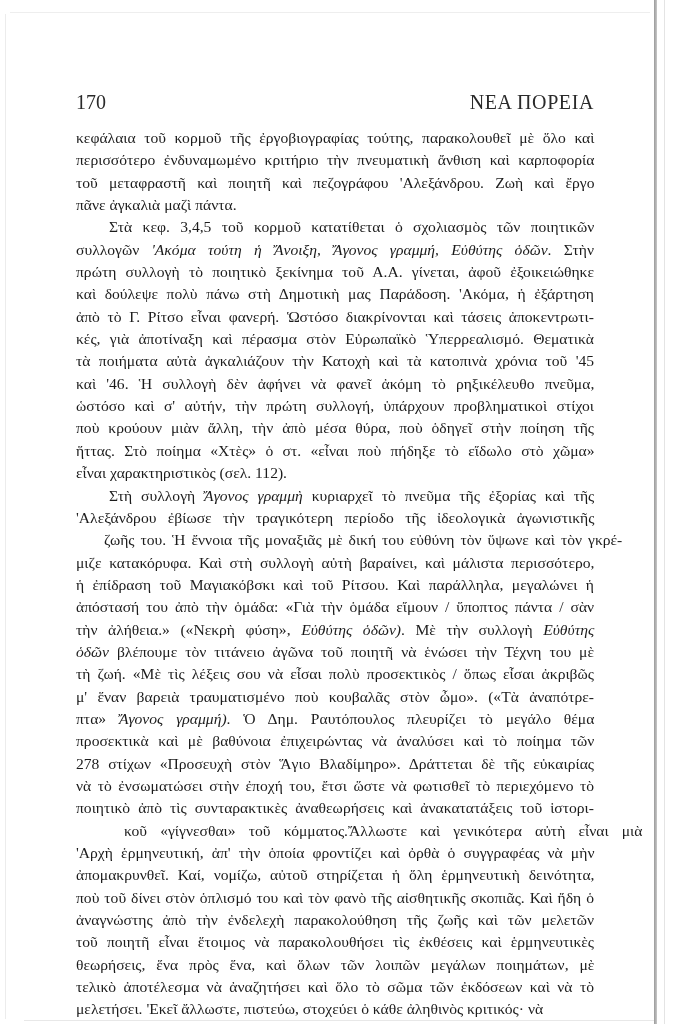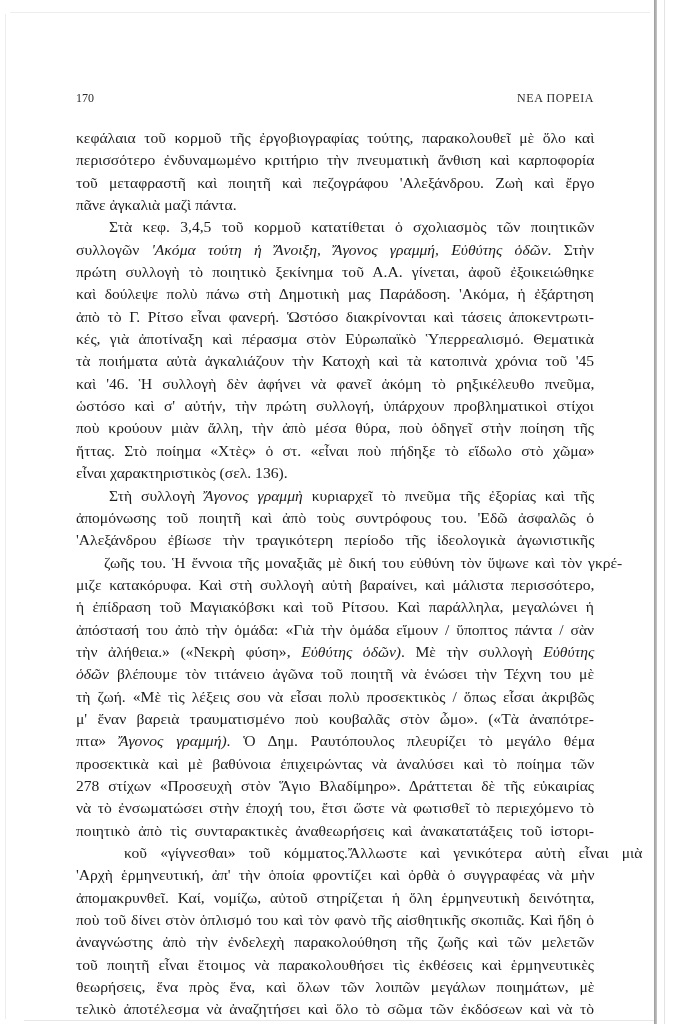--- a/index.html
+++ b/index.html
@@ -26,21 +26,21 @@
     background: #eeeeee;
   }
   .scan-edge-bottom {
     position: absolute; left: 24px; top: 1020px; width: 630px; height: 1px;
     background: #e8e8e8;
   }
   .running-head {
     position: absolute; top: 91px; left: 76px; width: 518px;
     display: flex; justify-content: space-between; align-items: baseline;
     font-family: "Liberation Serif", "DejaVu Serif", serif;
-    font-size: 12px; color: #2a2a2a;
+    font-size: 20px; color: #2a2a2a;
   }
   .running-head .title { letter-spacing: 0.6px; }
   .body-text {
     position: absolute; top: 127px; left: 76px; width: 518px;
     font-family: "Liberation Serif", "DejaVu Serif", serif;
     font-size: 15.6px; line-height: 22.35px;
     text-align: justify; color: #1c1c1c;
   }
   .line {
     display: block; white-space: nowrap;
@@ -76,25 +76,24 @@
       <span class="line" style="display: block; word-spacing: 8.33333px;"><span>συλλογῶν </span><span class="it">'Ακόμα τούτη ἡ Ἄνοιξη, Ἄγονος γραμμή, Εὐθύτης ὁδῶν</span><span>. Στὴν</span></span>
       <span class="line" style="display: block; word-spacing: 5.33333px;"><span>πρώτη συλλογὴ τὸ ποιητικὸ ξεκίνημα τοῦ Α.Α. γίνεται, ἀφοῦ ἐξοικειώθηκε</span></span>
       <span class="line" style="display: block; word-spacing: 4.7px;"><span>καὶ δούλεψε πολὺ πάνω στὴ Δημοτικὴ μας Παράδοση. 'Ακόμα, ἡ ἐξάρτηση</span></span>
       <span class="line" style="display: block; word-spacing: 3.7px;"><span>ἀπὸ τὸ Γ. Ρίτσο εἶναι φανερή. Ὡστόσο διακρίνονται καὶ τάσεις ἀποκεντρωτι-</span></span>
       <span class="line" style="display: block; word-spacing: 5.375px;"><span>κές, γιὰ ἀποτίναξη καὶ πέρασμα στὸν Εὐρωπαϊκὸ Ὑπερρεαλισμό. Θεματικὰ</span></span>
       <span class="line" style="display: block; word-spacing: 4.45455px;"><span>τὰ ποιήματα αὐτὰ ἀγκαλιάζουν τὴν Κατοχὴ καὶ τὰ κατοπινὰ χρόνια τοῦ '45</span></span>
       <span class="line" style="display: block; word-spacing: 6.27273px;"><span>καὶ '46. Ἡ συλλογὴ δὲν ἀφήνει νὰ φανεῖ ἀκόμη τὸ ρηξικέλευθο πνεῦμα,</span></span>
       <span class="line" style="display: block; word-spacing: 5.55556px;"><span>ὡστόσο καὶ σ' αὐτήν, τὴν πρώτη συλλογή, ὑπάρχουν προβληματικοὶ στίχοι</span></span>
       <span class="line" style="display: block; word-spacing: 5px;"><span>ποὺ κρούουν μιὰν ἄλλη, τὴν ἀπὸ μέσα θύρα, ποὺ ὁδηγεῖ στὴν ποίηση τῆς</span></span>
       <span class="line" style="display: block; word-spacing: 5.41667px;"><span>ἥττας. Στὸ ποίημα «Χτὲς» ὁ στ. «εἶναι ποὺ πήδηξε τὸ εἴδωλο στὸ χῶμα»</span></span>
-      <span class="line last" style="display: block;"><span>εἶναι χαρακτηριστικὸς (σελ. 136).</span></span>
+      <span class="line last" style="display: block;"><span>εἶναι χαρακτηριστικὸς (σελ. 112).</span></span>
     </div>
     <div>
       <span class="line indent" style="display: block; word-spacing: 5px;"><span>Στὴ συλλογὴ </span><span class="it">Ἄγονος γραμμὴ</span><span> κυριαρχεῖ τὸ πνεῦμα τῆς ἐξορίας καὶ τῆς</span></span>
-      <span class="line" style="display: block; word-spacing: 6.6px;"><span>ἀπομόνωσης τοῦ ποιητῆ καὶ ἀπὸ τοὺς συντρόφους του. 'Εδῶ ἀσφαλῶς ὁ</span></span>
       <span class="line" style="display: block; word-spacing: 7.42857px;"><span>'Αλεξάνδρου ἐβίωσε τὴν τραγικότερη περίοδο τῆς ἰδεολογικὰ ἀγωνιστικῆς</span></span>
       <span class="line" style="display: block; word-spacing: 2.07143px; margin-left: 28px;"><span>ζωῆς του. Ἡ ἔννοια τῆς μοναξιᾶς μὲ δική του εὐθύνη τὸν ὕψωνε καὶ τὸν γκρέ-</span></span>
       <span class="line" style="display: block; word-spacing: 3.66667px;"><span>μιζε κατακόρυφα. Καὶ στὴ συλλογὴ αὐτὴ βαραίνει, καὶ μάλιστα περισσότερο,</span></span>
       <span class="line" style="display: block; word-spacing: 4.5px;"><span>ἡ ἐπίδραση τοῦ Μαγιακόβσκι καὶ τοῦ Ρίτσου. Καὶ παράλληλα, μεγαλώνει ἡ</span></span>
       <span class="line" style="display: block; word-spacing: 3.07692px;"><span>ἀπόστασή του ἀπὸ τὴν ὁμάδα: «Γιὰ τὴν ὁμάδα εἴμουν / ὕποπτος πάντα / σὰν</span></span>
       <span class="line" style="display: block; word-spacing: 6.66667px;"><span>τὴν ἀλήθεια.» («Νεκρὴ φύση», </span><span class="it">Εὐθύτης ὁδῶν)</span><span>. Μὲ τὴν συλλογὴ </span><span class="it">Εὐθύτης</span></span>
       <span class="line" style="display: block; word-spacing: 4px;"><span class="it">ὁδῶν</span><span> βλέπουμε τὸν τιτάνειο ἀγῶνα τοῦ ποιητῆ νὰ ἑνώσει τὴν Τέχνη του μὲ</span></span>
       <span class="line" style="display: block; word-spacing: 3.15385px;"><span>τὴ ζωή. «Μὲ τὶς λέξεις σου νὰ εἶσαι πολὺ προσεκτικὸς / ὅπως εἶσαι ἀκριβῶς</span></span>
       <span class="line" style="display: block; word-spacing: 6.33333px;"><span>μ' ἕναν βαρειὰ τραυματισμένο ποὺ κουβαλᾶς στὸν ὦμο». («Τὰ ἀναπότρε-</span></span>
       <span class="line" style="display: block; word-spacing: 8.88889px;"><span>πτα» </span><span class="it">Ἄγονος γραμμή)</span><span>. Ὁ Δημ. Ραυτόπουλος πλευρίζει τὸ μεγάλο θέμα</span></span>

